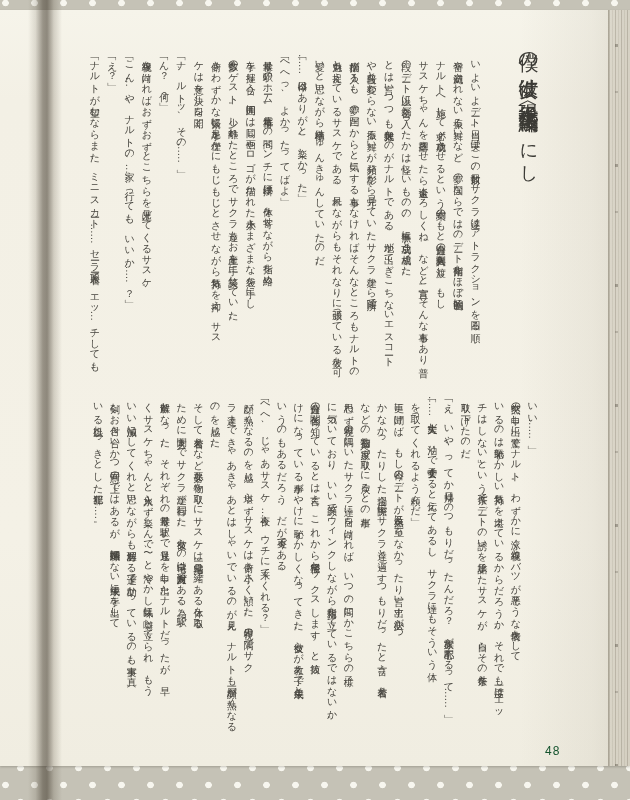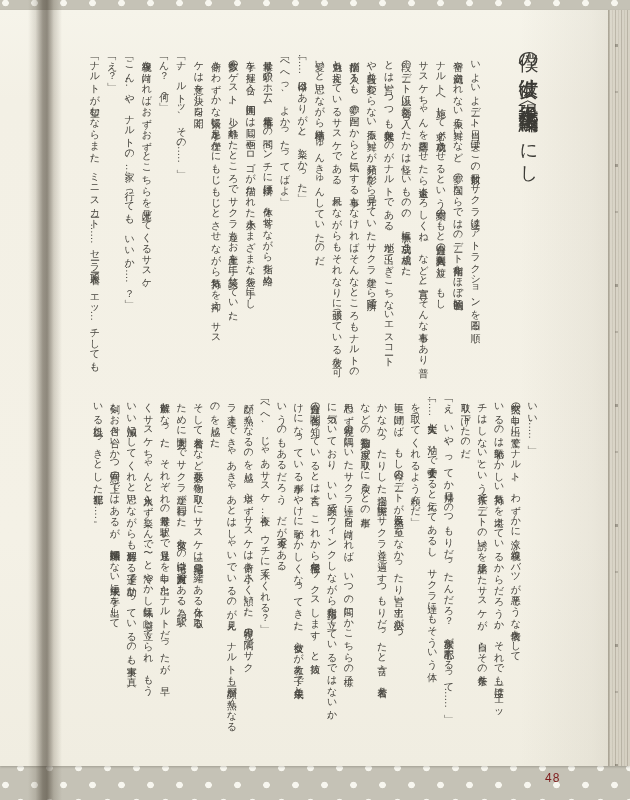--- a/index.html
+++ b/index.html
@@ -63,22 +63,22 @@
     position:absolute;left:84px;top:54px;width:400px;height:345px;
     font-size:10px;line-height:17.3px;letter-spacing:0;
     color:#46443e;white-space:pre-line;
   }
   .body-bottom{
     position:absolute;left:86px;top:396px;width:454px;height:372px;
     font-size:10px;line-height:16.7px;letter-spacing:0;
     color:#46443e;white-space:pre-line;
   }
   .page-num{
-    position:absolute;left:545px;top:771px;
-    font-size:12px;color:#7f1d1d;letter-spacing:1px;
+    position:absolute;left:545px;top:744px;
+    font-size:12px;color:#14532d;letter-spacing:1px;
     font-family:"Liberation Sans","DejaVu Sans",sans-serif;
   }
 </style>
 </head>
 <body>
 
 <div class="backdrop"></div>
 
 <div class="page"></div>
 <div class="page-shade"></div>

